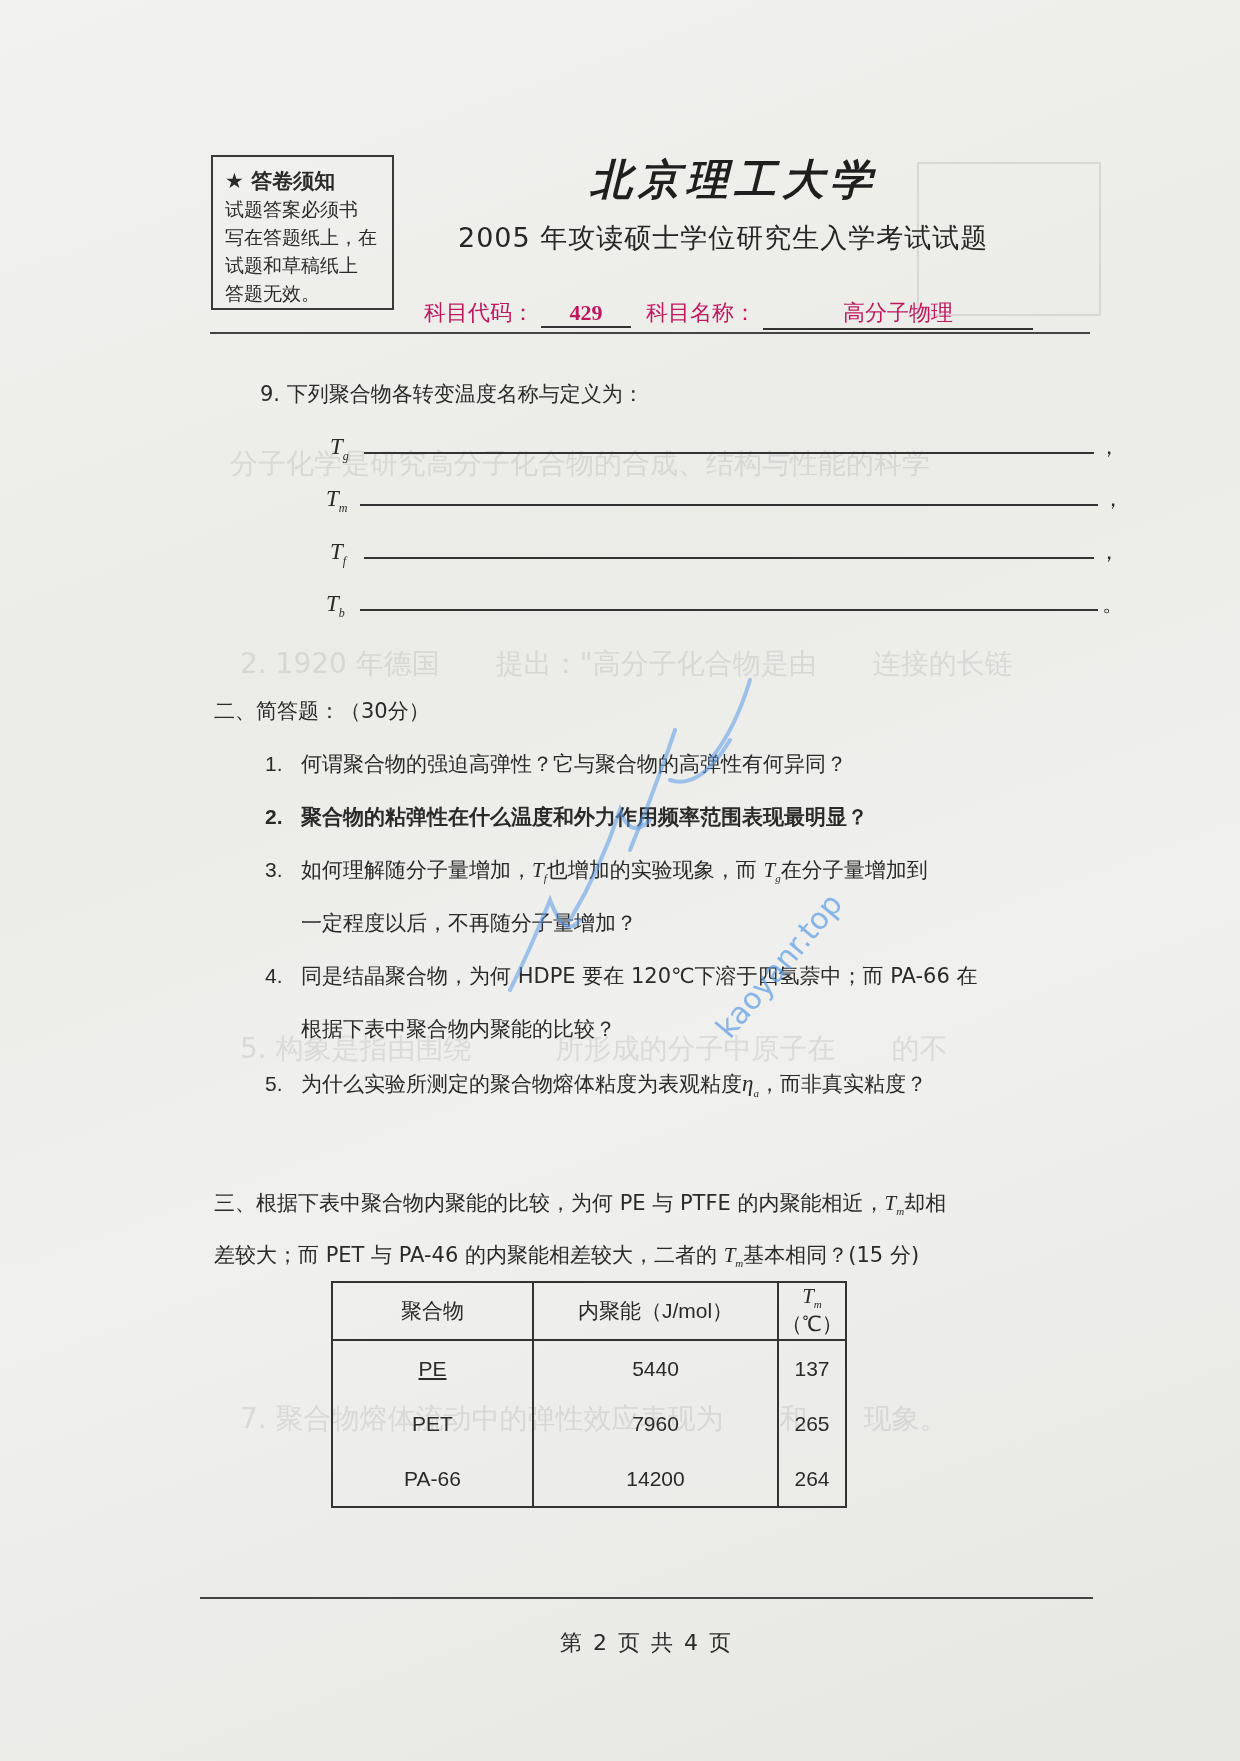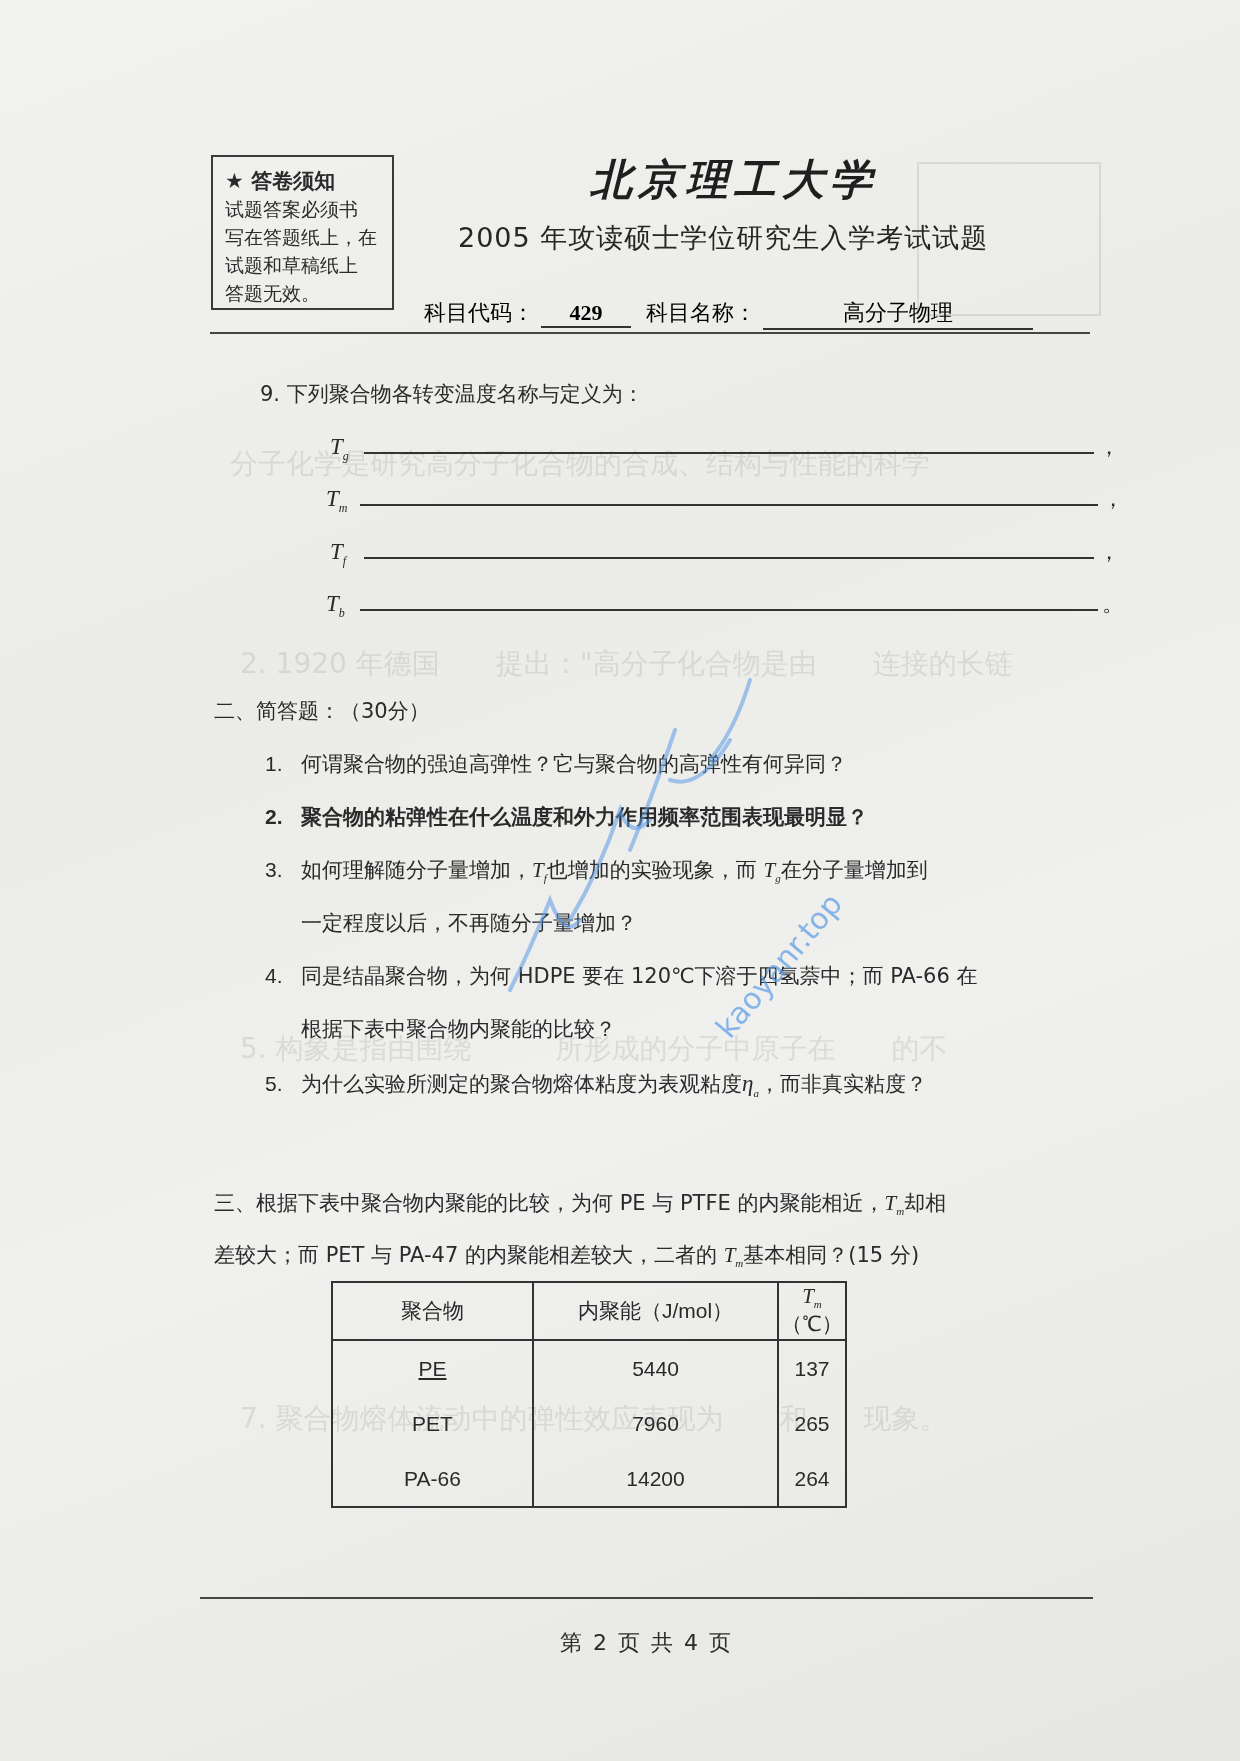--- a/index.html
+++ b/index.html
@@ -17,21 +17,21 @@
   }
   .notice-title { font-weight:bold; font-size:21px; }
   .notice-line { display:block; }
   .univ-name {
     left:590px; top:152px; font-family:"DejaVu Serif", serif; font-weight:bold;
     font-size:42px; letter-spacing:6px; color:#1f1f1f; font-style:italic;
   }
   .exam-title {
     left:458px; top:220px; font-size:27px; color:#262626; letter-spacing:1px;
   }
-  .subject-line { left:424px; top:298px; font-size:22px; color:#000000; }
+  .subject-line { left:424px; top:298px; font-size:22px; color:#be185d; }
   .subject-line .fill {
     display:inline-block; border-bottom:2px solid #333; text-align:center;
     font-family:"Liberation Serif", serif;
   }
   .fill-code { width:90px; font-weight:bold; }
   .fill-name { width:270px; }
   .header-rule { left:210px; top:332px; width:880px; height:0; border-top:2px solid #444; }
   .q9 { left:260px; top:380px; font-size:21px; }
   .blank-row { left:330px; font-size:21px; }
   .blank-row .sym { font-family:"Liberation Serif", serif; font-style:italic; font-size:23px; display:inline-block; width:34px; }
@@ -121,21 +121,21 @@
 </div>
 <div class="abs item" style="top:1015px;left:301px;">根据下表中聚合物内聚能的比较？</div>
 <div class="abs item" style="top:1070px;">
   <span class="num">5.</span><span>为什么实验所测定的聚合物熔体粘度为表观粘度</span><span class="ital" style="font-size:23px;"><span>η</span><sub>a</sub></span><span>，而非真实粘度？</span>
 </div>
 
 <div class="abs sec" style="left:214px;top:1189px;">
   <span>三、根据下表中聚合物内聚能的比较，为何 PE 与 PTFE 的内聚能相近，</span><span class="ital"><span>T</span><sub>m</sub></span><span>却相</span>
 </div>
 <div class="abs sec" style="left:214px;top:1241px;">
-  <span>差较大；而 PET 与 PA-47 的内聚能相差较大，二者的 </span><span class="ital"><span>T</span><sub>m</sub></span><span>基本相同？(15 分)</span>
+  <span>差较大；而 PET 与 PA-46 的内聚能相差较大，二者的 </span><span class="ital"><span>T</span><sub>m</sub></span><span>基本相同？(15 分)</span>
 </div>
 
 <table class="data">
   <thead>
     <tr>
       <th style="width:197px;border-left:none;">聚合物</th>
       <th style="width:241px;">内聚能（J/mol）</th>
       <th><span class="ital"><span>T</span><sub>m</sub></span><span>（℃）</span></th>
     </tr>
   </thead>

